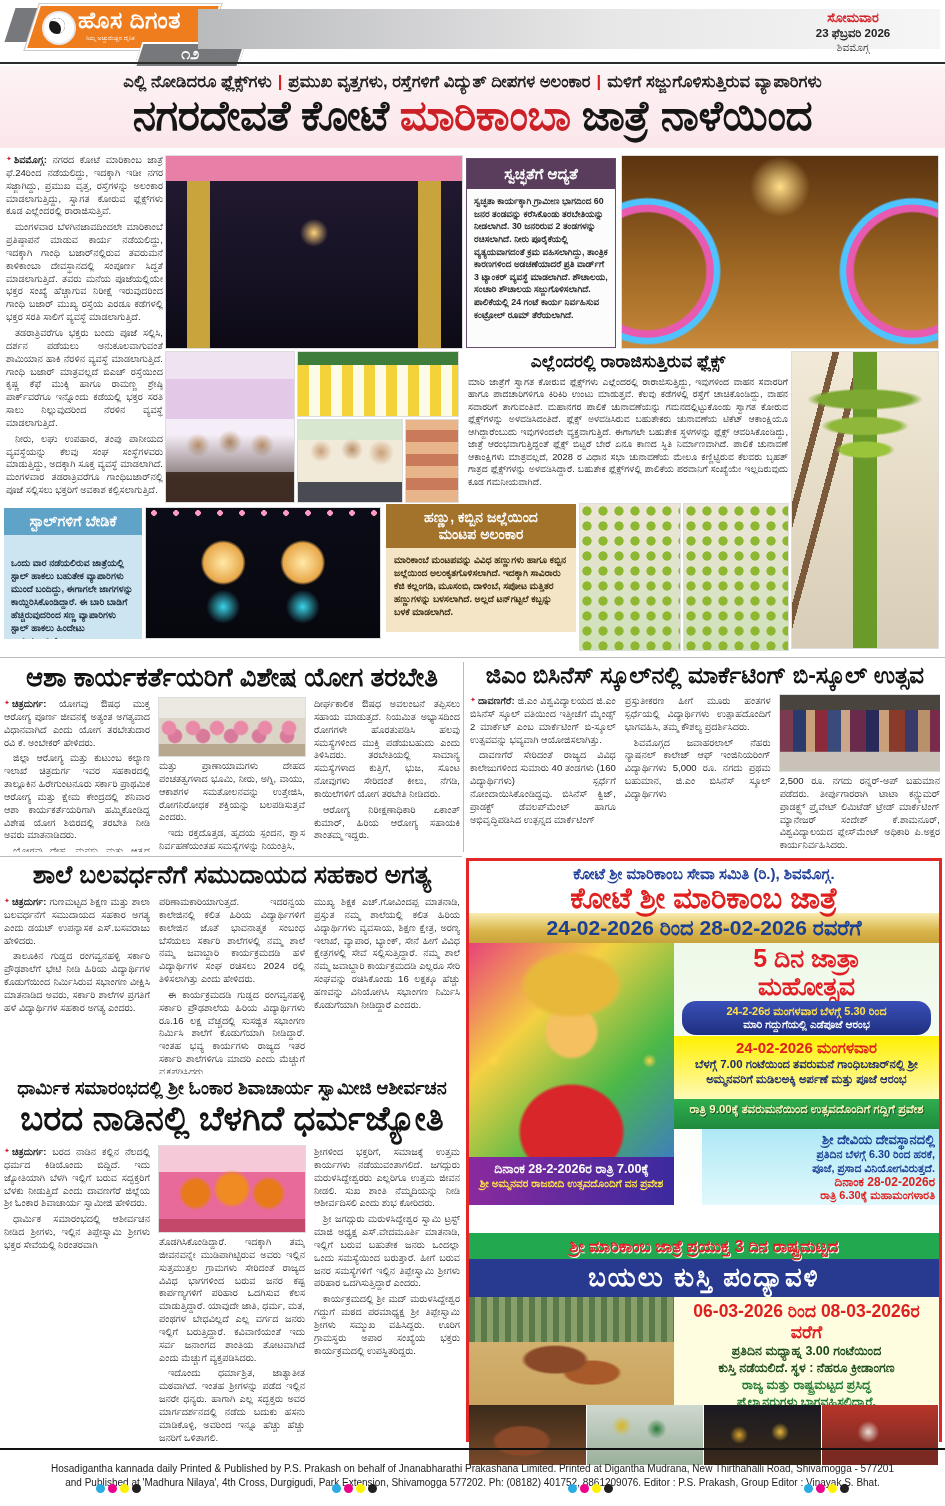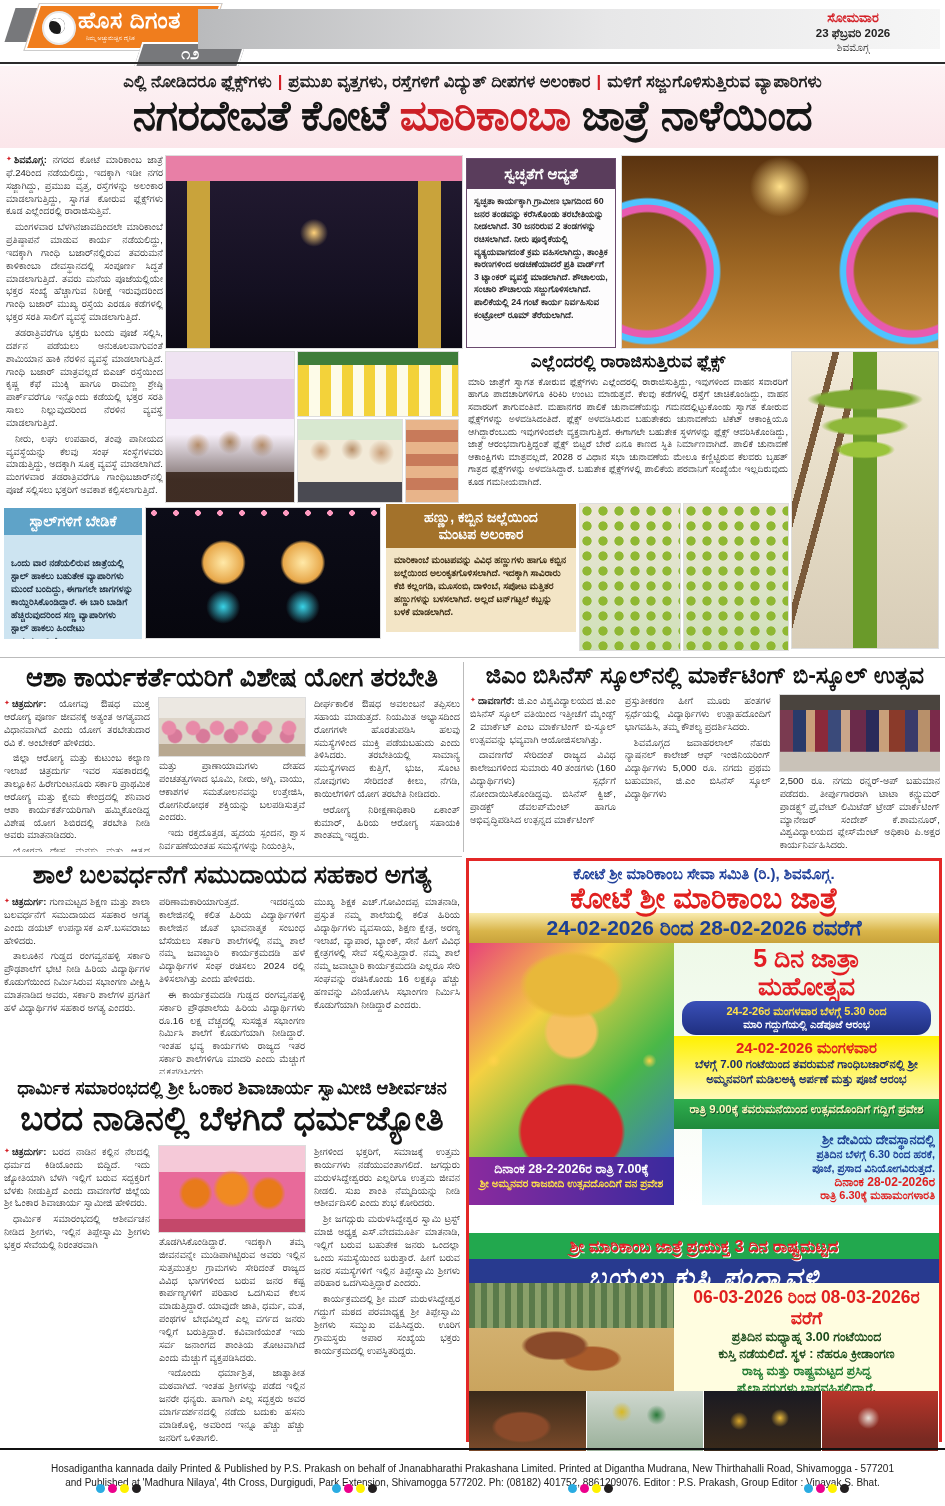--- a/index.html
+++ b/index.html
@@ -151,21 +151,21 @@
   .ybox .d{color:#e0201f;font-weight:800;font-size:15px;}
   .ybox .t{color:#1a2a6a;font-weight:800;font-size:11.5px;line-height:1.3;}
   .gbox{background:linear-gradient(180deg,#2fae4e,#1f8a3c);text-align:center;padding:3px 4px;height:32px;}
   .gbox .t{color:#fff8c0;font-weight:800;font-size:11.5px;line-height:1.3;text-shadow:1px 1px 0 #14502a;}
   .cbox{background:linear-gradient(180deg,#aee8f5,#e2f9fd);text-align:right;padding:3px 4px;flex:1;margin-left:28px;}
   .cbox .h{color:#1b3f94;font-weight:800;font-size:13px;}
   .cbox .t{color:#1b3f94;font-weight:700;font-size:10.8px;line-height:1.25;}
   .cbox .d{color:#e0201f;font-weight:800;font-size:12px;}
   .kband{height:26px;background:#22a84e;text-align:center;margin-top:28px;}
   .kband span{color:#e31e24;font-weight:800;font-size:16.5px;line-height:26px;text-shadow:1px 1px 0 #fff;}
-  .tband{height:24px;background:#283a8f;text-align:center;font-style:italic;}
+  .tband{height:38px;background:#283a8f;text-align:center;}
   .tband span{color:#fff;font-weight:800;font-size:26px;line-height:36px;letter-spacing:2px;}
   .kusti{display:flex;height:108px;}
   .kbox{flex:1;background:#fffde0;text-align:center;padding:4px 4px;}
   .kbox .d{color:#e0201f;font-weight:800;font-size:17.5px;}
   .kbox .t1{color:#1a4a1a;font-weight:800;font-size:12.5px;line-height:1.35;}
   .kbox .t2{color:#1f7a2f;font-weight:800;font-size:12.5px;line-height:1.35;}
   .strip{display:flex;height:60px;}
   .strip .ph{position:relative;flex:1;box-shadow:none;border-right:1px solid #fff;}
   
   .f-rule{left:0;top:1448px;width:945px;height:2px;background:#111;}

